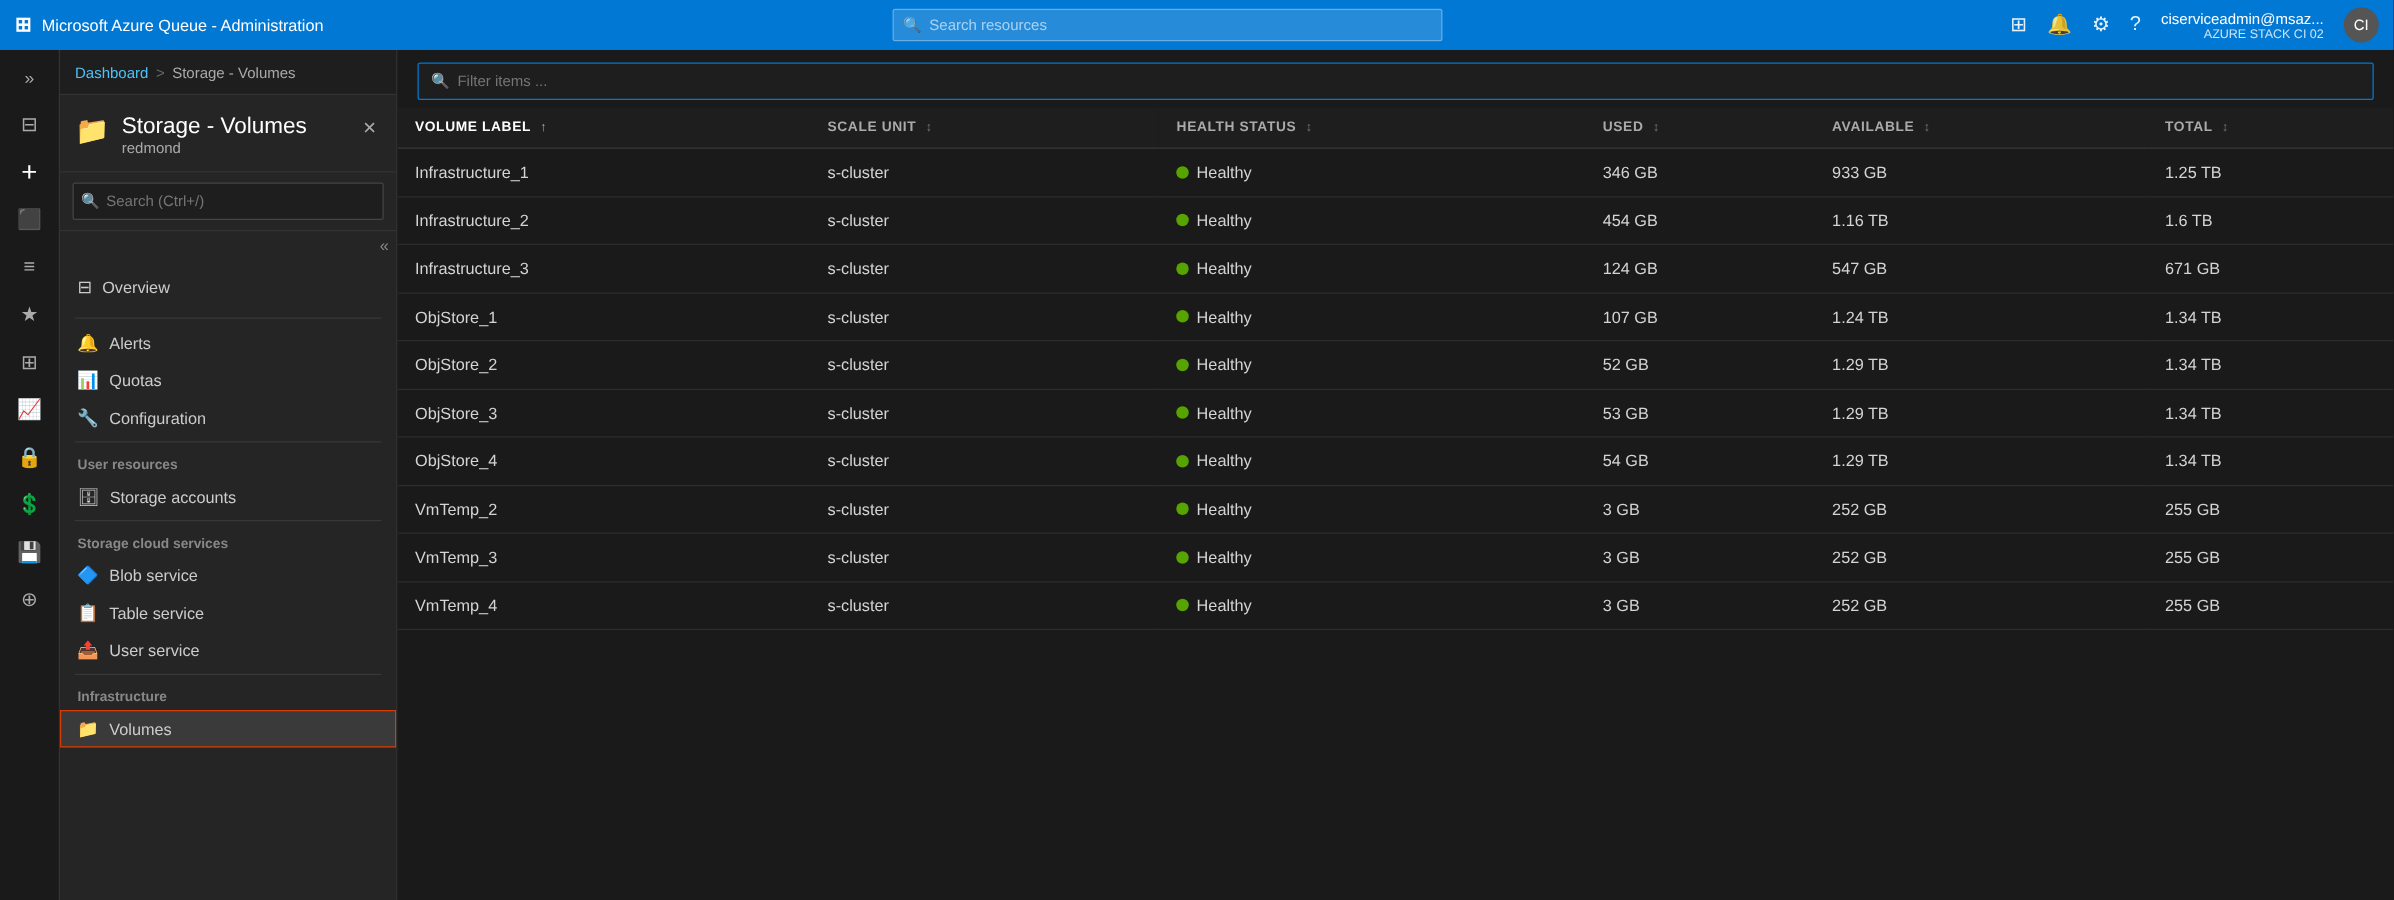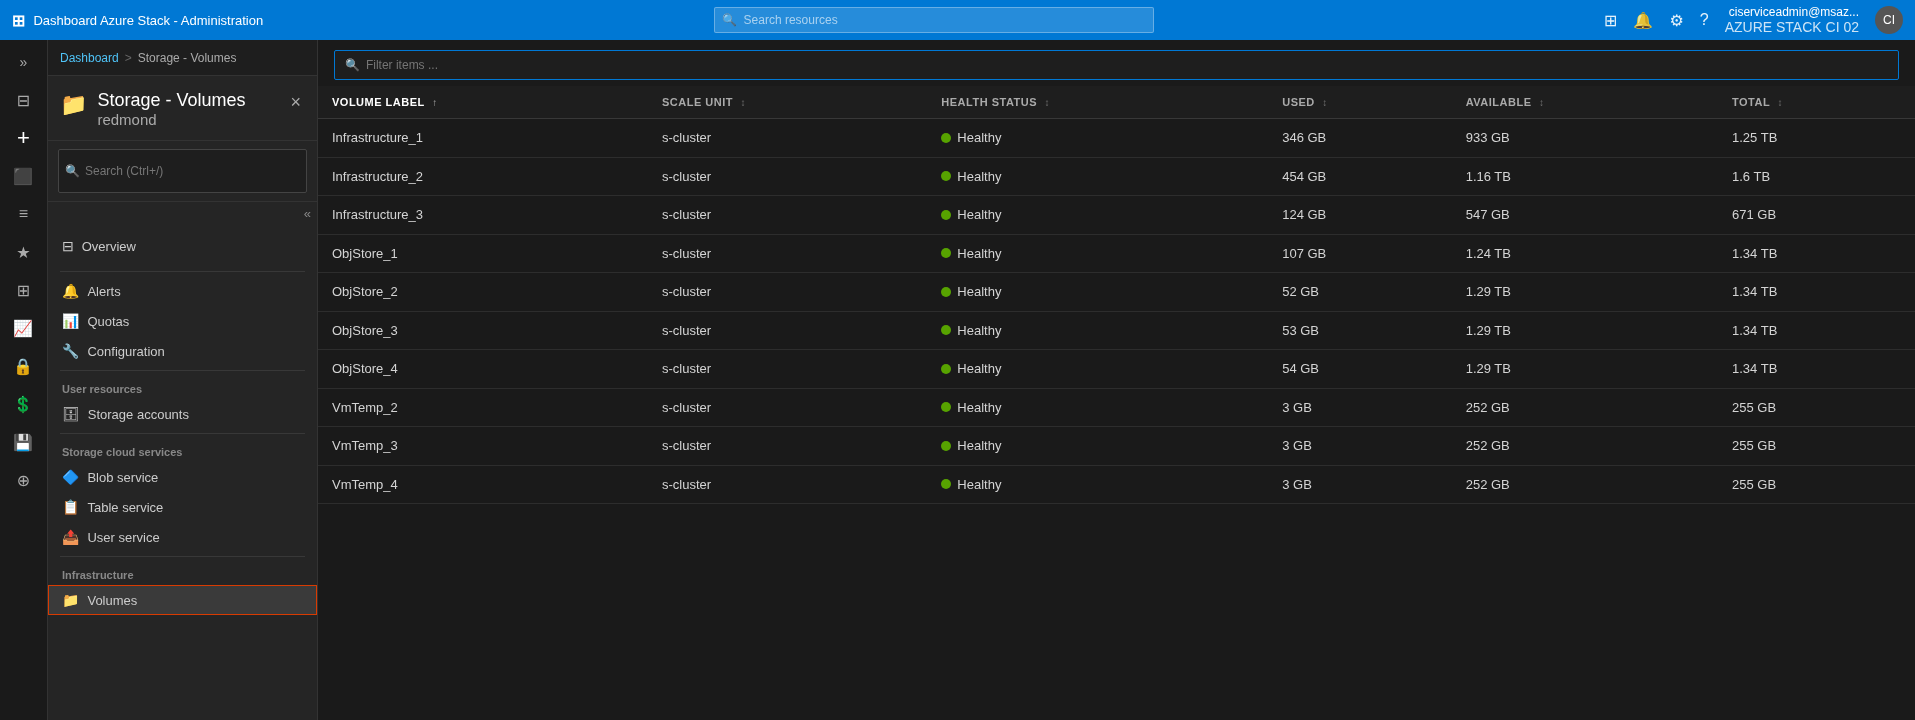--- a/index.html
+++ b/index.html
@@ -59,21 +59,21 @@
       gap: 16px;
       color: #fff;
     }
     .topbar-right .user-info {
       display: flex;
       flex-direction: column;
       align-items: flex-end;
       font-size: 11px;
     }
     .topbar-right .user-name { font-size: 12px; }
-    .topbar-right .user-sub { font-size: 14px; opacity: 0.8; }
+    .topbar-right .user-sub { font-size: 10px; opacity: 0.8; }
     .topbar-right .avatar {
       width: 28px; height: 28px;
       border-radius: 50%;
       background: #555;
       display: flex; align-items: center; justify-content: center;
       font-size: 12px; color: #fff;
     }
     .topbar-icon { font-size: 16px; cursor: pointer; opacity: 0.9; }
 
     
@@ -141,39 +141,39 @@
       gap: 10px;
       border-bottom: 1px solid #333;
       flex-shrink: 0;
     }
     .panel-header .folder-icon {
       font-size: 22px;
       color: #f4b942;
       margin-top: 2px;
     }
     .panel-header .title-block .title { font-size: 18px; font-weight: 400; color: #fff; }
-    .panel-header .title-block .subtitle { font-size: 15px; color: #aaa; }
+    .panel-header .title-block .subtitle { font-size: 12px; color: #aaa; }
 
     .close-btn {
       margin-left: auto;
       cursor: pointer;
       color: #aaa;
       font-size: 18px;
       align-self: flex-start;
       padding: 2px 4px;
     }
 
     .search-nav {
       padding: 8px 10px;
       border-bottom: 1px solid #333;
       flex-shrink: 0;
     }
     .search-nav input {
       width: 100%;
-      height: 44px;
+      height: 30px;
       background: #1e1e1e;
       border: 1px solid #444;
       color: #d4d4d4;
       padding: 0 8px 0 26px;
       font-size: 12px;
       border-radius: 2px;
     }
     .search-nav-wrap {
       position: relative;
     }
@@ -311,21 +311,21 @@
     ::-webkit-scrollbar { width: 6px; height: 6px; }
     ::-webkit-scrollbar-track { background: #1a1a1a; }
     ::-webkit-scrollbar-thumb { background: #444; border-radius: 3px; }
   </style>
 </head>
 <body>
 
 <div class="topbar">
   <div class="topbar-left">
     <span class="ms-logo">⊞</span>
-    <span>Dashboard Azure Stack - Administration</span>
+    <span>Microsoft Azure Queue - Administration</span>
   </div>
   <div class="topbar-center">
     <div class="search-box">
       <span>🔍</span>
       <span style="color:rgba(255,255,255,0.6); font-size:12px;">Search resources</span>
     </div>
   </div>
   <div class="topbar-right">
     <span class="topbar-icon">⊞</span>
     <span class="topbar-icon">🔔</span>

